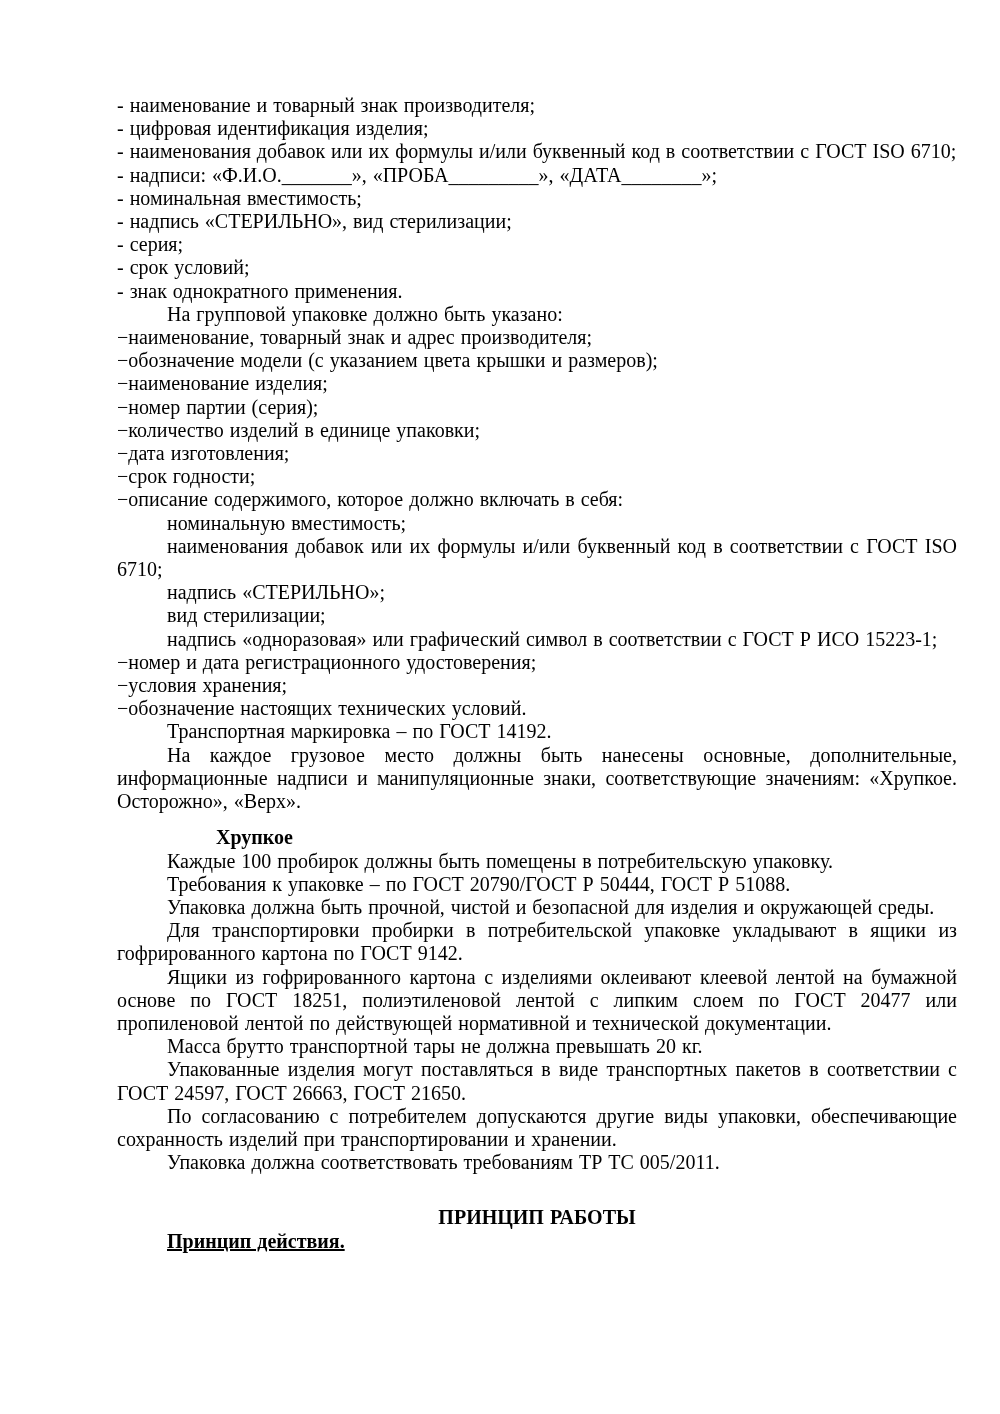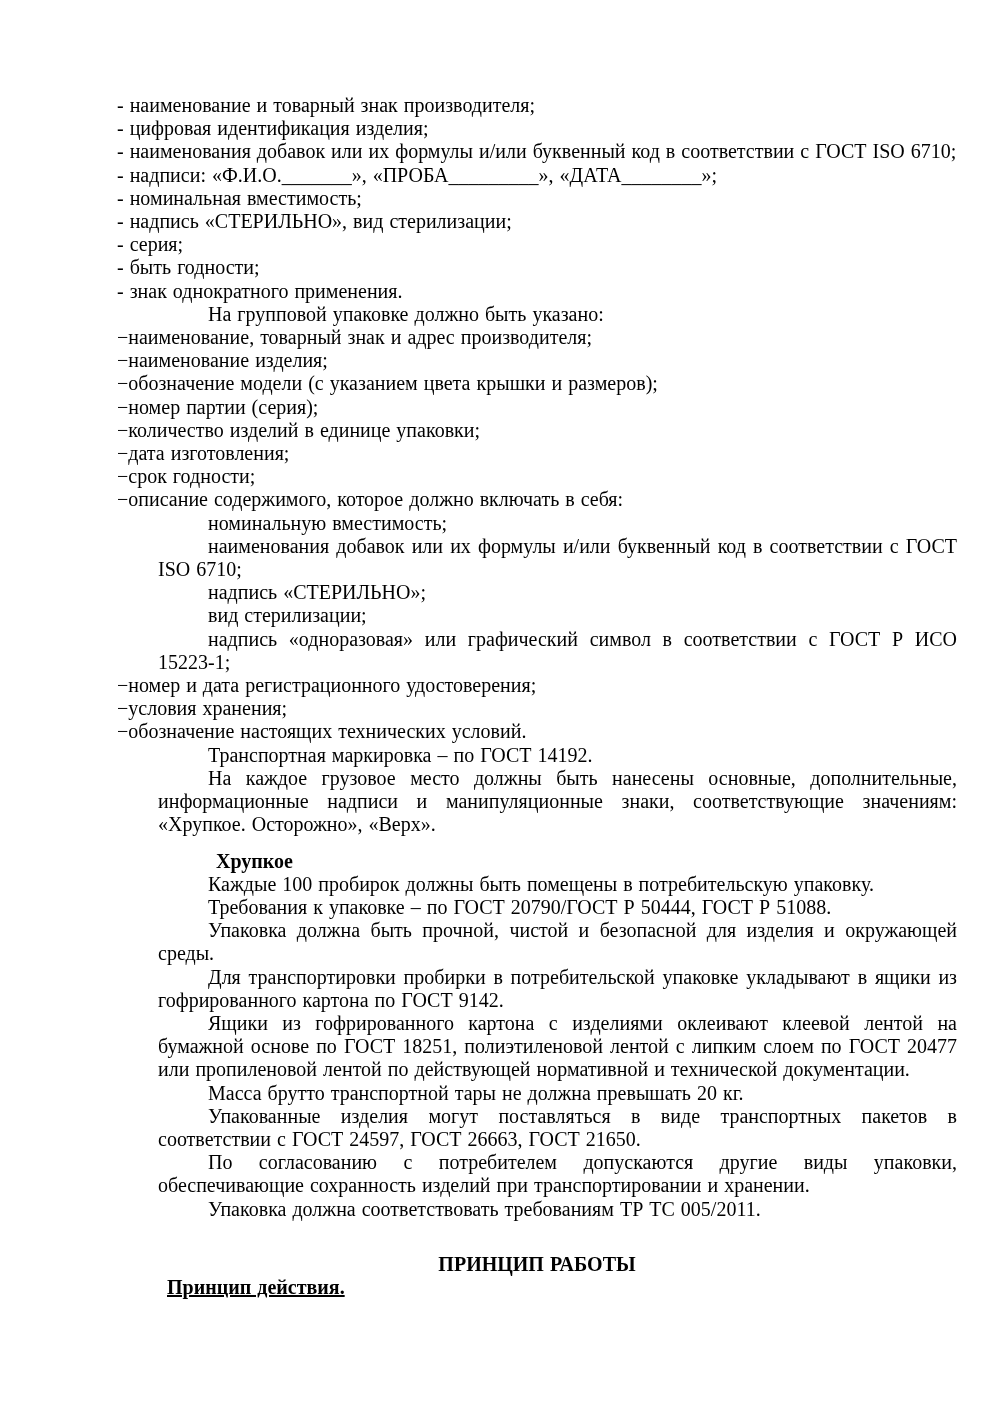--- a/index.html
+++ b/index.html
@@ -25,21 +25,20 @@
     padding: 0;
     text-align: justify;
     text-align-last: left;
     word-spacing: 1px;
   }
   .doc-body p.p-flush {
     text-indent: 0;
   }
   .doc-body p.p-indent {
     text-indent: 50px;
-    margin-left: 41px;
   }
   .doc-body p.p-heading {
     font-weight: bold;
     text-indent: 99px;
     margin-top: 13px;
     text-align: left;
   }
   .doc-body p.p-center {
     font-weight: bold;
     text-align: center;
@@ -59,26 +58,26 @@
 
 <div class="page">
   <div class="doc-body">
       <p class="p-flush">- наименование и товарный знак производителя;</p>
       <p class="p-flush">- цифровая идентификация изделия;</p>
       <p class="p-flush">- наименования добавок или их формулы и/или буквенный код в соответствии с ГОСТ ISO 6710;</p>
       <p class="p-flush">- надписи: «Ф.И.О._______», «ПРОБА_________», «ДАТА________»;</p>
       <p class="p-flush">- номинальная вместимость;</p>
       <p class="p-flush">- надпись «СТЕРИЛЬНО», вид стерилизации;</p>
       <p class="p-flush">- серия;</p>
-      <p class="p-flush">- быть годности;</p>
+      <p class="p-flush">- срок условий;</p>
       <p class="p-flush">- знак однократного применения.</p>
       <p class="p-indent">На групповой упаковке должно быть указано:</p>
       <p class="p-flush">−наименование, товарный знак и адрес производителя;</p>
+      <p class="p-flush">−обозначение модели (с указанием цвета крышки и размеров);</p>
       <p class="p-flush">−наименование изделия;</p>
-      <p class="p-flush">−обозначение модели (с указанием цвета крышки и размеров);</p>
       <p class="p-flush">−номер партии (серия);</p>
       <p class="p-flush">−количество изделий в единице упаковки;</p>
       <p class="p-flush">−дата изготовления;</p>
       <p class="p-flush">−срок годности;</p>
       <p class="p-flush">−описание содержимого, которое должно включать в себя:</p>
       <p class="p-indent">номинальную вместимость;</p>
       <p class="p-indent">наименования добавок или их формулы и/или буквенный код в соответствии с ГОСТ ISO 6710;</p>
       <p class="p-indent">надпись «СТЕРИЛЬНО»;</p>
       <p class="p-indent">вид стерилизации;</p>
       <p class="p-indent">надпись «одноразовая» или графический символ в соответствии с ГОСТ Р ИСО 15223-1;</p>

